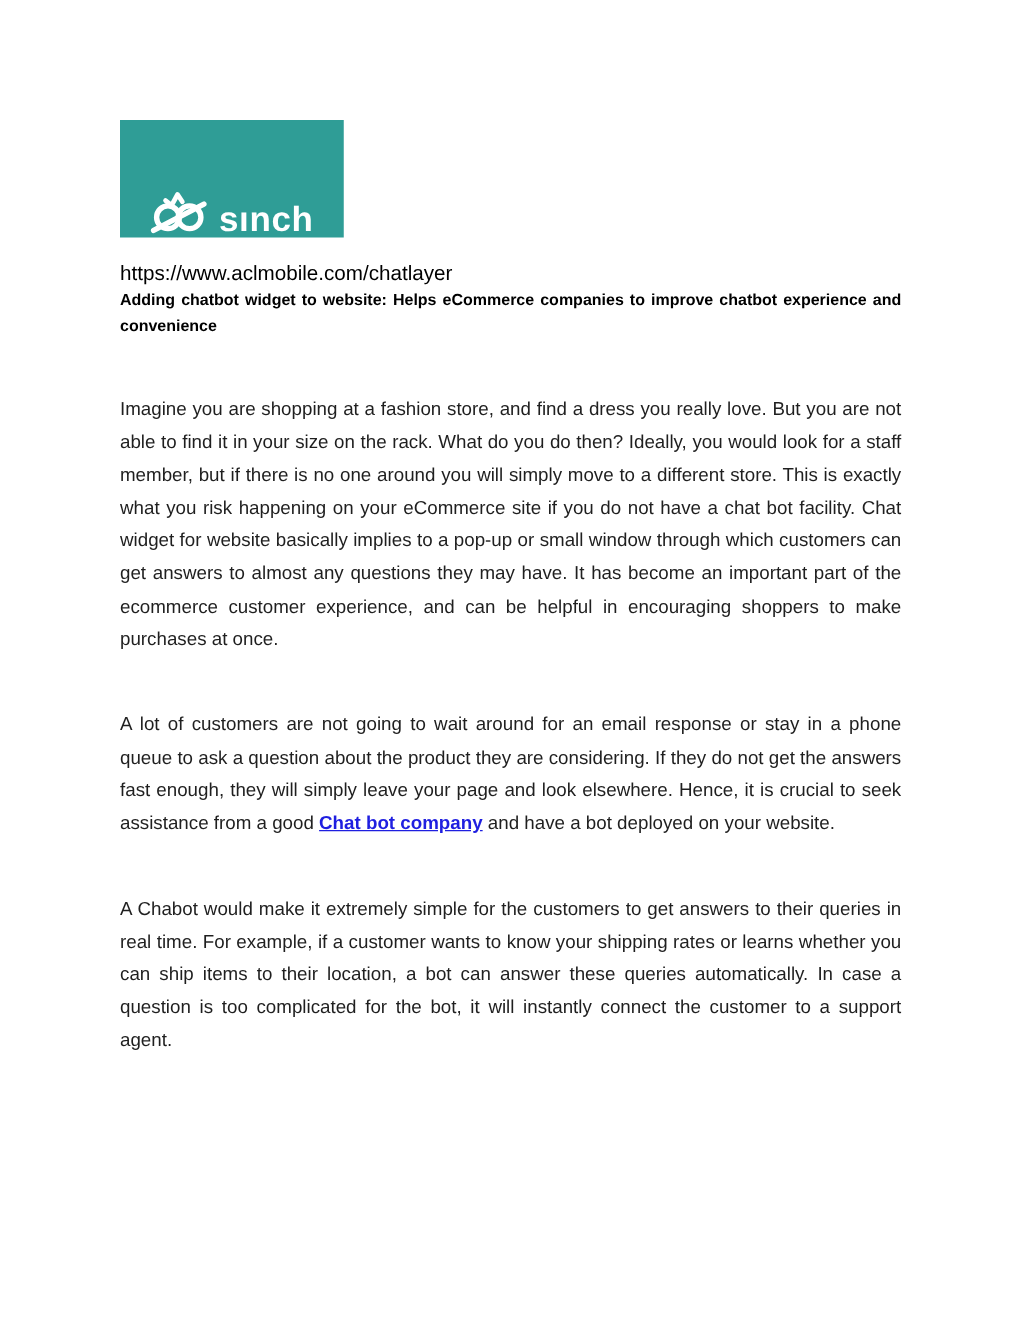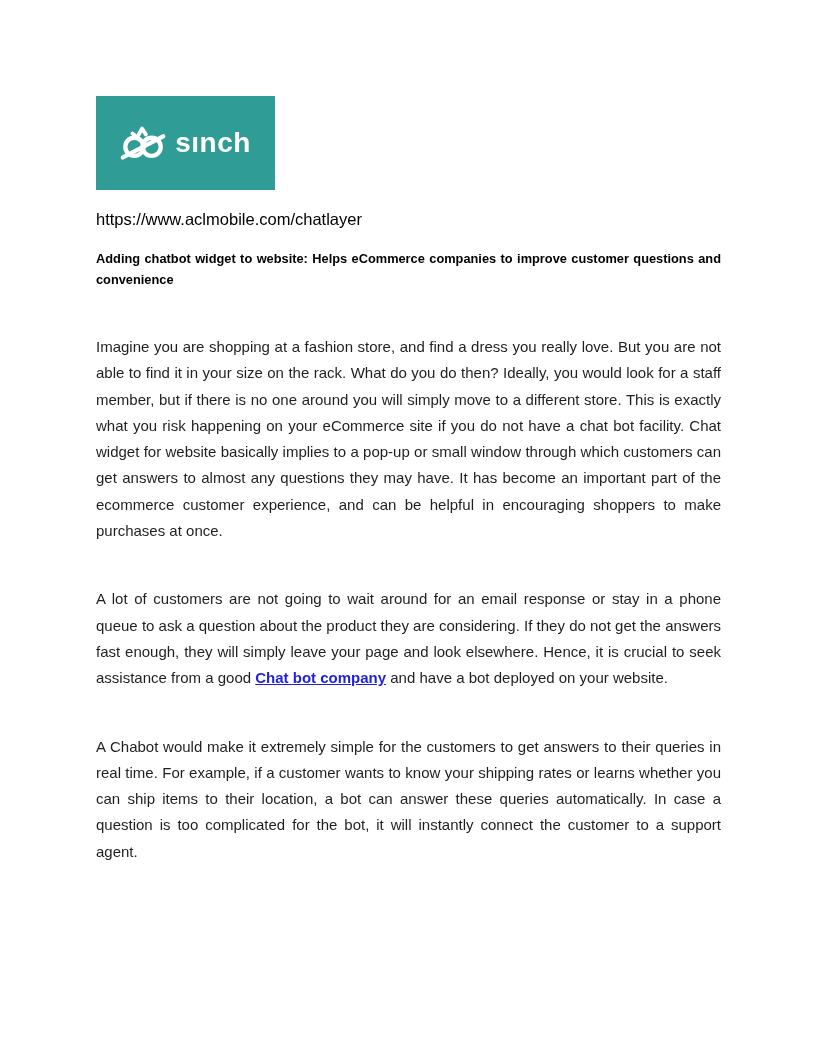--- a/index.html
+++ b/index.html
@@ -15,21 +15,21 @@
   .content {
     position: absolute;
     top: 96px;
     left: 96px;
     width: 625px;
   }
   .logo-box {
     width: 179px;
     height: 94px;
     display: flex;
-    align-items: center;
+    align-items: flex-end;
     justify-content: center;
     gap: 9px;
     margin-bottom: 20px;
   }
   .logo-box svg { display: block; }
   .logo-wordmark {
     color: #ffffff;
     font-size: 28px;
     font-weight: bold;
     letter-spacing: 0.5px;
@@ -38,21 +38,20 @@
   .subtitle {
     font-size: 12.5px;
     color: #1a1a1a;
     word-spacing: 6px;
     padding-left: 3px;
     margin-bottom: 21px;
   }
   .url-line {
     font-size: 16.5px;
     color: #000000;
-    margin-bottom: 19px;
   }
   .address-line {
     font-size: 12.5px;
     color: #1a1a1a;
     margin-bottom: 19px;
   }
   .headline {
     font-size: 12.8px;
     font-weight: bold;
     color: #000000;
@@ -89,21 +88,21 @@
           <path d="M 13 10 L 18 14 L 23 5 L 27 11" stroke="#ffffff" stroke-width="4" stroke-linecap="round" stroke-linejoin="round" fill="none"></path>
         </svg>
       </span>
       <span class="logo-wordmark">sınch</span>
     </div>
 
 
     <div class="url-line">https://www.aclmobile.com/chatlayer</div>
 
 
-    <div class="headline">Adding chatbot widget to website: Helps eCommerce companies to improve customer questions and convenience</div>
+    <div class="headline">Adding chatbot widget to website: Helps eCommerce companies to improve chatbot experience and convenience</div>
 
     <p class="body-para">Imagine you are shopping at a fashion store, and find a dress you really love. But you are not able to find it in your size on the rack. What do you do then? Ideally, you would look for a staff member, but if there is no one around you will simply move to a different store. This is exactly what you risk happening on your eCommerce site if you do not have a chat bot facility. Chat widget for website basically implies to a pop-up or small window through which customers can get answers to almost any questions they may have. It has become an important part of the ecommerce customer experience, and can be helpful in encouraging shoppers to make purchases at once.</p>
 
     <p class="body-para"><span>A lot of customers are not going to wait around for an email response or stay in a phone queue to ask a question about the product they are considering. If they do not get the answers fast enough, they will simply leave your page and look elsewhere. Hence, it is crucial to seek assistance from a good </span><span class="doc-link" style="color: rgb(31, 31, 224);">Chat bot company</span><span> and have a bot deployed on your website.</span></p>
 
     <p class="body-para">A Chabot would make it extremely simple for the customers to get answers to their queries in real time. For example, if a customer wants to know your shipping rates or learns whether you can ship items to their location, a bot can answer these queries automatically. In case a question is too complicated for the bot, it will instantly connect the customer to a support agent.</p>
 
   </div>
 </div>
 

